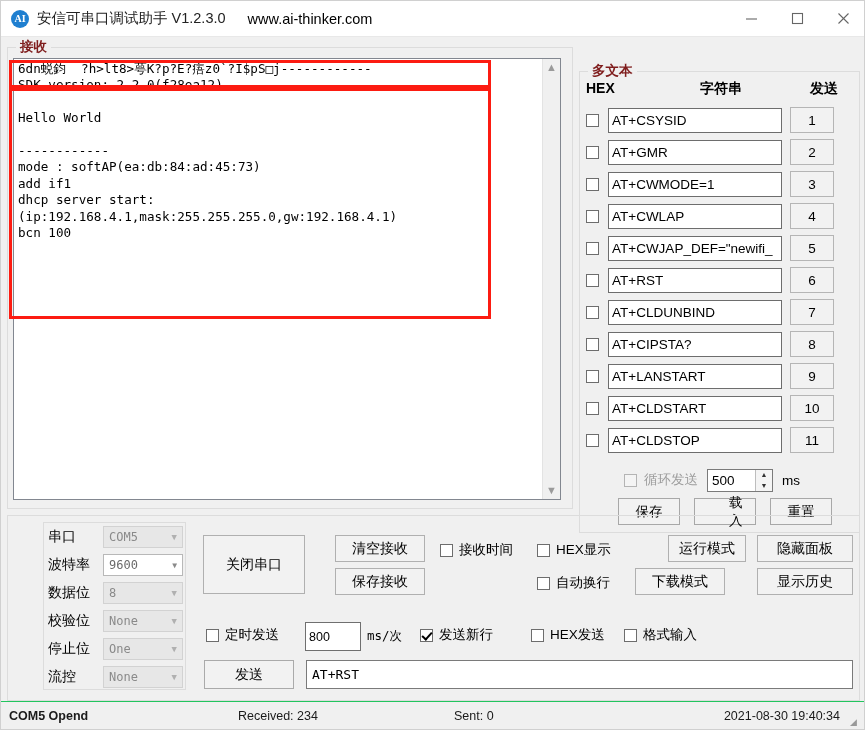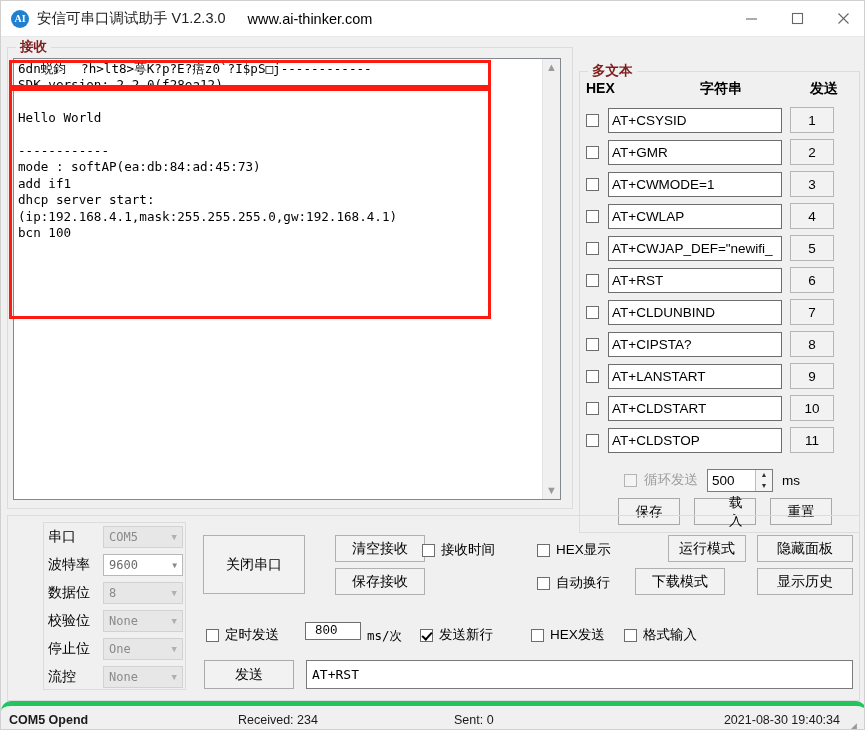--- a/index.html
+++ b/index.html
@@ -268,31 +268,31 @@
   #btn-hide-panel  { left: 749px; top: 19px; width: 96px; height: 27px; }
   #btn-show-hist   { left: 749px; top: 52px; width: 96px; height: 27px; }
 
   .chk-item {
     position: absolute;
     display: flex; align-items: center;
     font-size: 13.5px; color: #000;
     white-space: nowrap;
   }
   .chk-item .cb { margin-right: 6px; }
-  #chk-recv-time { left: 414px; top: 25px; }
+  #chk-recv-time { left: 432px; top: 25px; }
   #chk-hex-show  { left: 529px; top: 25px; }
   #chk-auto-wrap { left: 529px; top: 58px; }
 
   #chk-timed-send { left: 198px; top: 110px; }
   #timed-input {
     position: absolute; left: 297px; top: 106px;
-    width: 56px; height: 18px;
+    width: 56px; height: 29px;
     border: 1px solid #6f6f6f; background: #fff;
-    display: flex; align-items: center; padding-left: 9px;
-    font-family: Liberation Mono, monospace;
+    display: flex; align-items: center; padding-left: 3px;
+    font-family: Liberation Sans, sans-serif;
     font-size: 12.5px;
   }
   #timed-unit { position: absolute; left: 359px; top: 112px;
     font-family: "DejaVu Sans Mono", "Liberation Mono", monospace;
     font-size: 12.5px; }
   #chk-send-newline { left: 412px; top: 110px; }
   #chk-hex-send     { left: 523px; top: 110px; }
   #chk-fmt-input    { left: 616px; top: 110px; }
 
   #btn-send {
@@ -310,25 +310,24 @@
     font-family: "DejaVu Sans Mono", "Liberation Mono", monospace;
     font-size: 13px;
   }
 
   
   .statusbar {
     position: absolute;
     left: 0; bottom: 0;
     width: 865px; height: 28px;
     background: #f0f0f0;
-    border-top: 5px solid #22c55e;
+    border-top: 1px solid #22c55e;
     font-size: 12.5px;
     font-weight: bold;
     color: #1a1a1a;
-    border-radius: 10px;
   }
   .statusbar > div { position: absolute; top: 7px; }
   #st-port { left: 8px; }
   #st-recv { left: 237px; font-weight: normal; }
   #st-sent { left: 453px; font-weight: normal; }
   #st-time { right: 26px; font-weight: normal; }
   #st-grip { position: absolute; right: 6px; top: 15px;
              width: 10px; height: 10px; color: #999; font-size: 9px; }
 </style>
 </head>

